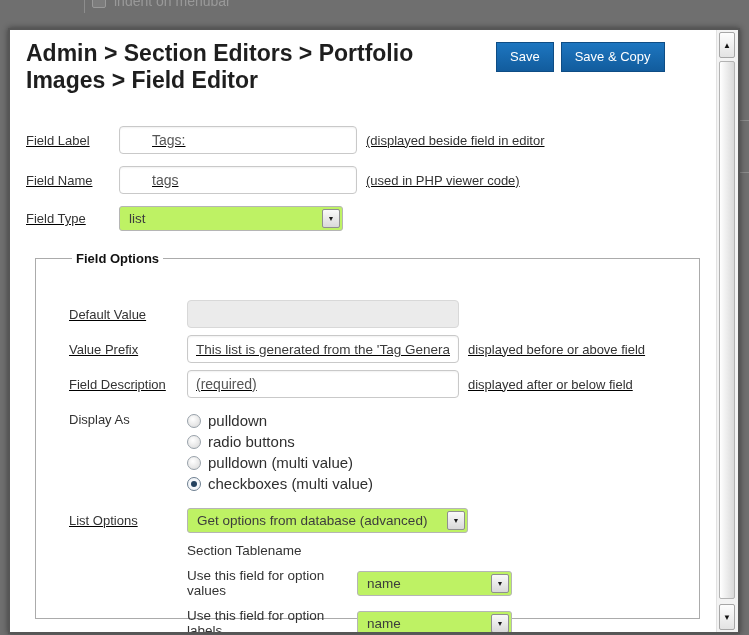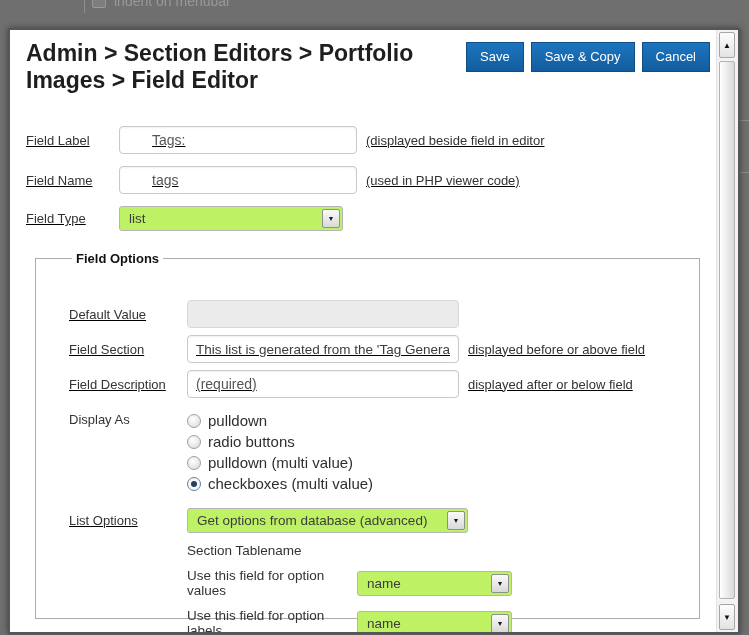--- a/index.html
+++ b/index.html
@@ -168,21 +168,20 @@
 <div class="bg-hline" style="top:172px"></div>
 
 <div class="modal">
   <div class="modal-content">
 
     <div class="header">
       <div class="page-title">Admin &gt; Section Editors &gt; Portfolio Images &gt; Field Editor</div>
       <div class="btn-row">
         <span class="btn">Save</span>
         <span class="btn">Save &amp; Copy</span>
-        <span class="btn">Cancel</span>
       </div>
     </div>
 
     <div class="frow row-top" id="row-field-label">
       <span class="flabel">Field Label</span>
       <input class="textbox" value="Tags:" style="">
       <span class="fnote">(displayed beside field in editor</span>
     </div>
 
     <div class="frow row-top">
@@ -201,21 +200,21 @@
 
     <fieldset class="options">
       <legend>Field Options</legend>
 
       <div class="frow row-opt" style="margin-top:14px">
         <span class="flabel">Default Value</span>
         <input class="textbox disabled" disabled="" value="" style="">
       </div>
 
       <div class="frow row-opt">
-        <span class="flabel">Field Section</span>
+        <span class="flabel">Value Prefix</span>
         <input class="textbox dark" value="This list is generated from the 'Tag Generato" style="">
         <span class="fnote">displayed before or above field</span>
       </div>
 
       <div class="frow row-opt">
         <span class="flabel">Field Description</span>
         <input class="textbox" value="(required)" style="">
         <span class="fnote">displayed after or below field</span>
       </div>
 

